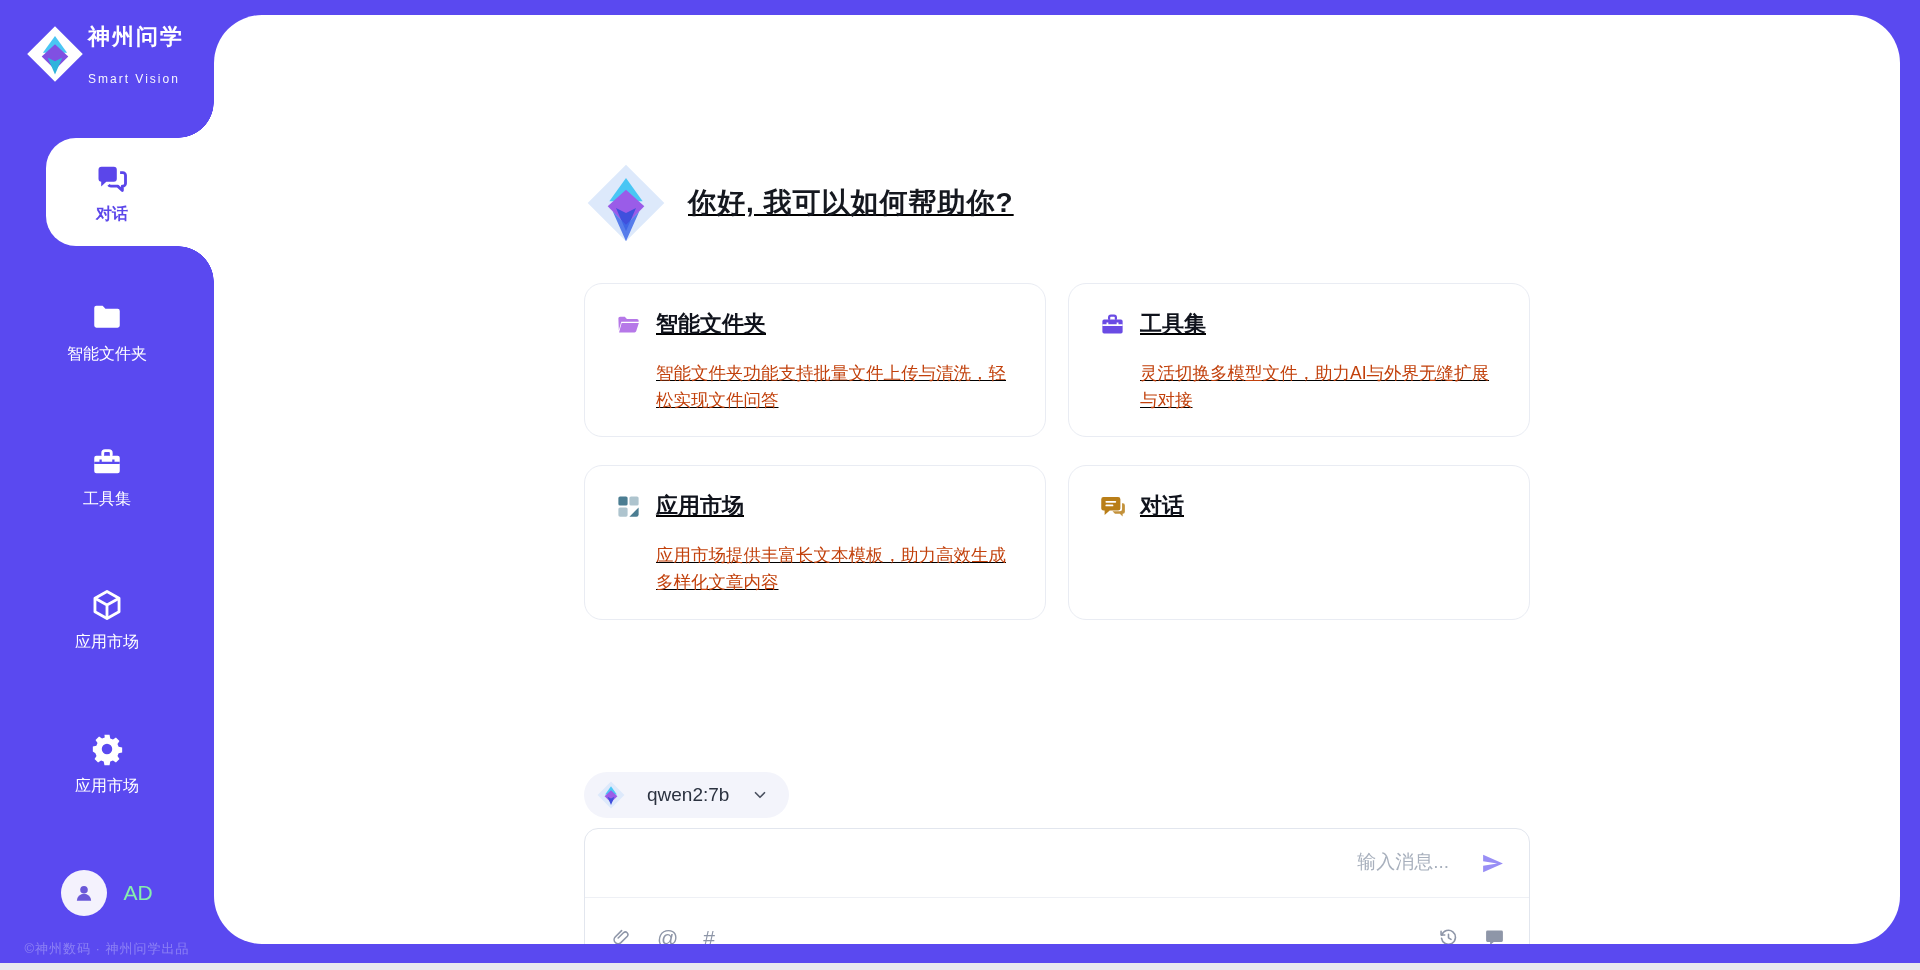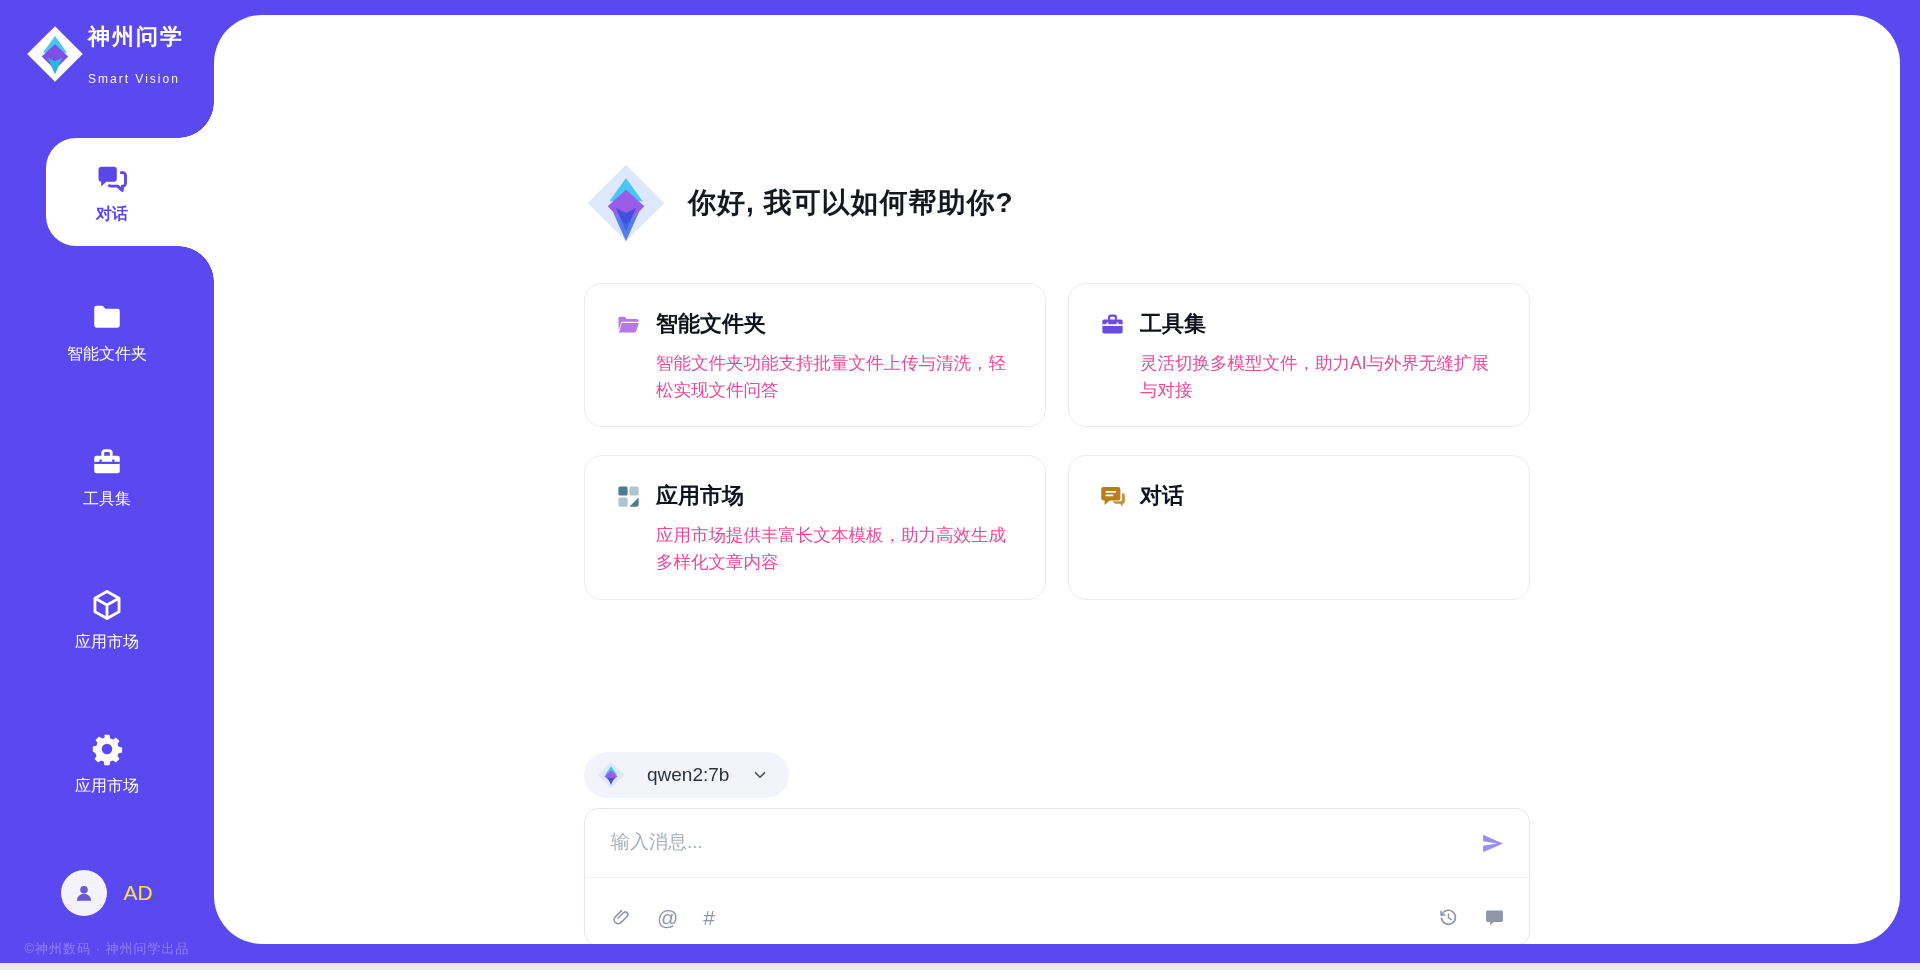--- a/index.html
+++ b/index.html
@@ -36,43 +36,43 @@
   .nav-active > .inner { display:flex; flex-direction:column; align-items:center; gap:8px; transform:translateX(-18px); }
   .nav-active svg { width:36px; height:36px; }
   .nav-active .nav-label { font-size:16px; font-weight:600; }
   .fillet { position:absolute; right:0; width:36px; height:36px; }
   .fillet.f-top    { top:-36px;    background:radial-gradient(circle at 0 0,    #5a49f0 0 35.5px, #ffffff 36px); }
   .fillet.f-bottom { bottom:-36px; background:radial-gradient(circle at 0 100%, #5a49f0 0 35.5px, #ffffff 36px); }
 
   .user-row { position:absolute; top:870px; left:0; width:214px; display:flex; align-items:center; justify-content:center; gap:16px; cursor:pointer; }
   .avatar { width:46px; height:46px; border-radius:50%; background:#f4f2fd; display:flex; align-items:center; justify-content:center; }
   .avatar svg { width:26px; height:26px; color:#6a58d8; }
-  .user-name { font-size:21px; color:#fde047; }
+  .user-name { font-size:21px; color:#86efac; }
   .side-footer { position:absolute; bottom:12px; width:214px; text-align:center; font-size:13px; color:rgba(255,255,255,.3); letter-spacing:1px; }
 
   
   .panel {
     position:absolute; left:214px; top:15px; right:20px; bottom:26px;
     background:#fff; border-radius:48px; overflow:hidden;
   }
-  .content { width:946px; margin:0 auto; padding-top:148px; }
+  .content { width:946px; margin:0 auto; padding-top:148px;text-decoration:underline; }
 
   .greeting { display:flex; align-items:center; gap:22px; margin-left:2px; }
   .greeting svg { width:80px; height:80px; }
   .greeting h1 { font-size:28px; font-weight:700; color:#15181f; letter-spacing:1px; }
 
   .cards { margin-top:40px; display:grid; grid-template-columns:1fr 1fr; gap:28px 22px; }
   .card {
     border:1px solid #e9ecf3; border-radius:18px; background:#fff;
     padding:25px 30px 22px 30px; min-height:128px; cursor:pointer;
   }
   .card-head { display:flex; align-items:center; gap:14px; }
   .card-icon svg { width:27px; height:27px; display:block; }
   .card-title { font-size:22px; font-weight:700; color:#10131c; }
-  .card-desc { margin:11px 0 0 41px; font-size:17.5px; line-height:1.55; color:#ec4899; }
+  .card-desc { margin:21px 0 0 41px; font-size:17.5px; line-height:1.55; color:#c2410c; }
   .ic-folder  { color:#b678e8; }
   .ic-toolbox { color:#6a4be4; }
   .ic-market  { color:#4b7d92; }
   .ic-chat    { color:#b97e18; }
 
   .composer { margin-top:152px; }
   .model-pill {
     display:inline-flex; align-items:center; gap:22px;
     background:#f3f4fb; border-radius:999px; padding:9px 20px 9px 13px;
     cursor:pointer;
@@ -82,20 +82,21 @@
   .model-pill .chev { width:18px; height:18px; color:#4a5160; }
 
   .input-box {
     margin-top:10px; position:relative; height:138px;
     border:1.5px solid #e2e6ee; border-radius:14px; background:#fff;
   }
   .msg-input {
     position:absolute; top:22px; left:26px; right:80px;
     border:none; outline:none; font-size:19px; color:#333a47; background:transparent;
     font-family:"Liberation Sans","DejaVu Sans",sans-serif;
+    text-align:right;
   }
   .msg-input::placeholder { color:#a8b0bd; }
   .send-btn { position:absolute; right:24px; top:22px; border:none; background:none; color:#988ef5; cursor:pointer; }
   .send-btn svg { width:25px; height:25px; }
   .composer-divider { position:absolute; left:0; right:0; top:68px; border-top:1px solid #eef0f5; }
   .tools { position:absolute; left:26px; right:24px; bottom:17px; display:flex; justify-content:space-between; align-items:center; color:#8e96a8; }
   .tools-left, .tools-right { display:flex; align-items:center; gap:25px; }
   .tool { background:none; border:none; color:#8e96a8; cursor:pointer; display:flex; align-items:center; }
   .tool svg { width:21px; height:21px; }
   .tool.glyph { font-size:21px; line-height:1; font-family:"Liberation Sans","DejaVu Sans",sans-serif; }

